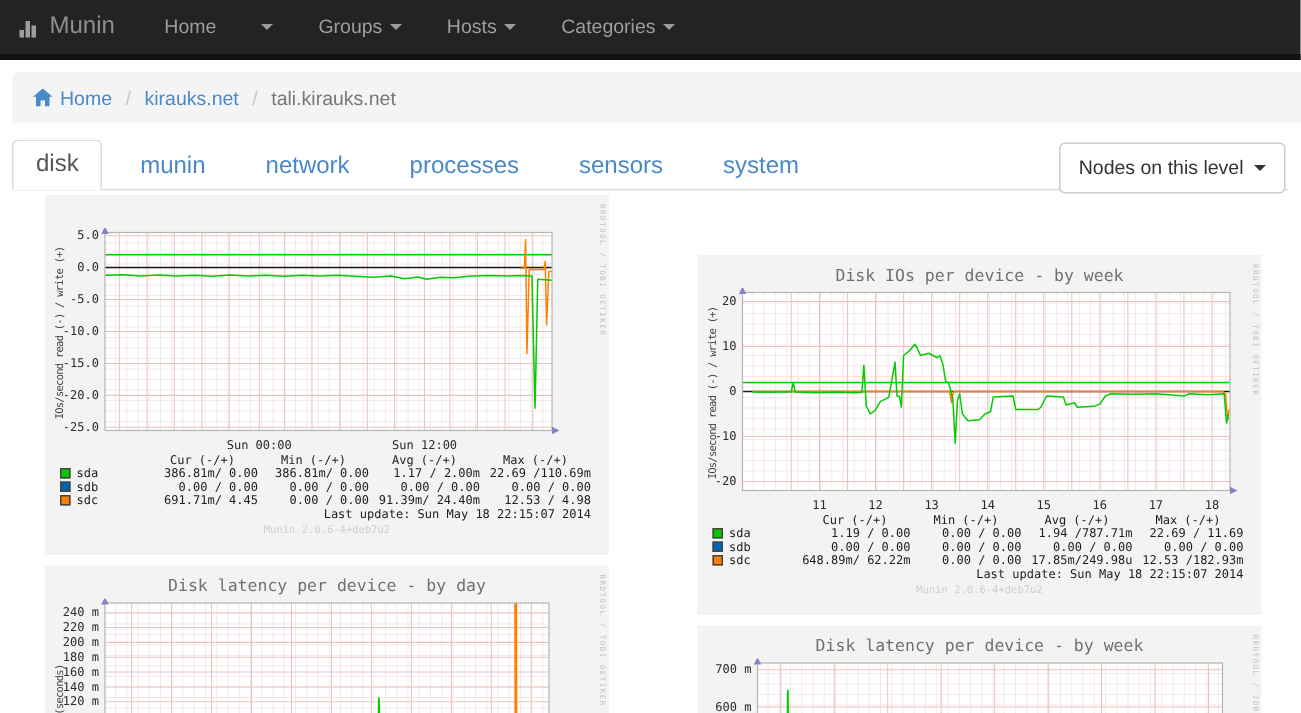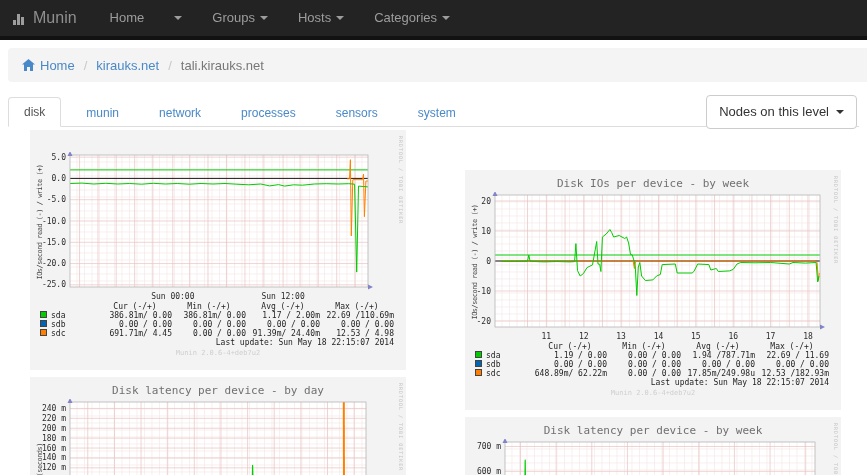--- a/index.html
+++ b/index.html
@@ -15,21 +15,21 @@
     border-top:4px solid #9d9d9d;display:inline-block;}
   
   .breadcrumb{position:absolute;left:8px;top:48px;width:835px;height:34px;background:#f4f4f4;
     border-radius:4px;display:flex;align-items:center;padding:0 14px;font-size:13px;}
   .crumb-link{color:#4a89c8;text-decoration:none;cursor:pointer;display:flex;align-items:center;gap:5px;}
   .crumb-sep{color:#c8c8c8;margin:0 9px;}
   .crumb-active{color:#777;}
   
   .tabs{position:absolute;left:8px;top:94px;width:851px;border-bottom:1px solid #ddd;
     display:flex;align-items:flex-end;height:32px;}
-  .tab{font-size:12px;color:#4a89c8;padding:7px 15px;margin:0 10px -1px 0;cursor:pointer;}
+  .tab{font-size:16px;color:#4a89c8;padding:7px 15px;margin:0 10px -1px 0;cursor:pointer;}
   .tab.active{background:#fff;border:1px solid #ddd;border-bottom-color:#fff;
     border-radius:4px 4px 0 0;color:#555;}
   .nodes-btn{position:absolute;right:10px;top:95px;height:26px;line-height:26px;
     border:1px solid #ccc;border-radius:4px;background:#fff;padding:16px 12px;font-size:13px;
     color:#333;cursor:pointer;display:flex;align-items:center;gap:7px;}
   .caret-dark{width:0;height:0;border-left:4px solid transparent;border-right:4px solid transparent;
     border-top:4px solid #333;display:inline-block;}
   
   .panel{position:absolute;width:376px;height:240px;background:#f3f3f3;}
   .c1{left:30px;} .c2{left:465px;margin-top:40px;} .r1{top:130px;} .r2{top:377px;}
@@ -40,21 +40,21 @@
   .ylab{position:absolute;width:150px;left:-65px;top:88px;transform:rotate(-90deg);
     text-align:center;font-family:"DejaVu Sans Mono",monospace;font-size:7px;
     letter-spacing:-0.5px;color:#444;}
   .plot{position:absolute;left:6px;top:22px;cursor:pointer;}
   .plot text{font-family:"DejaVu Sans Mono",monospace;}
   .legend{position:absolute;left:10px;top:172px;right:4px;
     font-family:"DejaVu Sans Mono",monospace;font-size:8px;color:#1d1d1d;}
   .lrow{display:grid;grid-template-columns:58px 74px 74px 74px 74px;line-height:9px;}
   .lcell{text-align:right;white-space:pre;}
   .lhead .lcell{text-align:center;}
-  .lname{display:flex;align-items:flex-start;gap:4px;}
+  .lname{display:flex;align-items:center;gap:4px;}
   .sw{width:7px;height:7px;display:inline-block;outline:1px solid #444;outline-offset:-1px;}
   .lastupd{position:absolute;top:208px;right:12px;
     font-family:"DejaVu Sans Mono",monospace;font-size:8px;color:#1d1d1d;}
   .wmark{position:absolute;top:219px;width:100%;text-align:center;
     font-family:"DejaVu Sans Mono",monospace;font-size:7px;color:#cfcfcf;}
 </style>
 </head>
 <body>
 
 <nav class="navbar">

